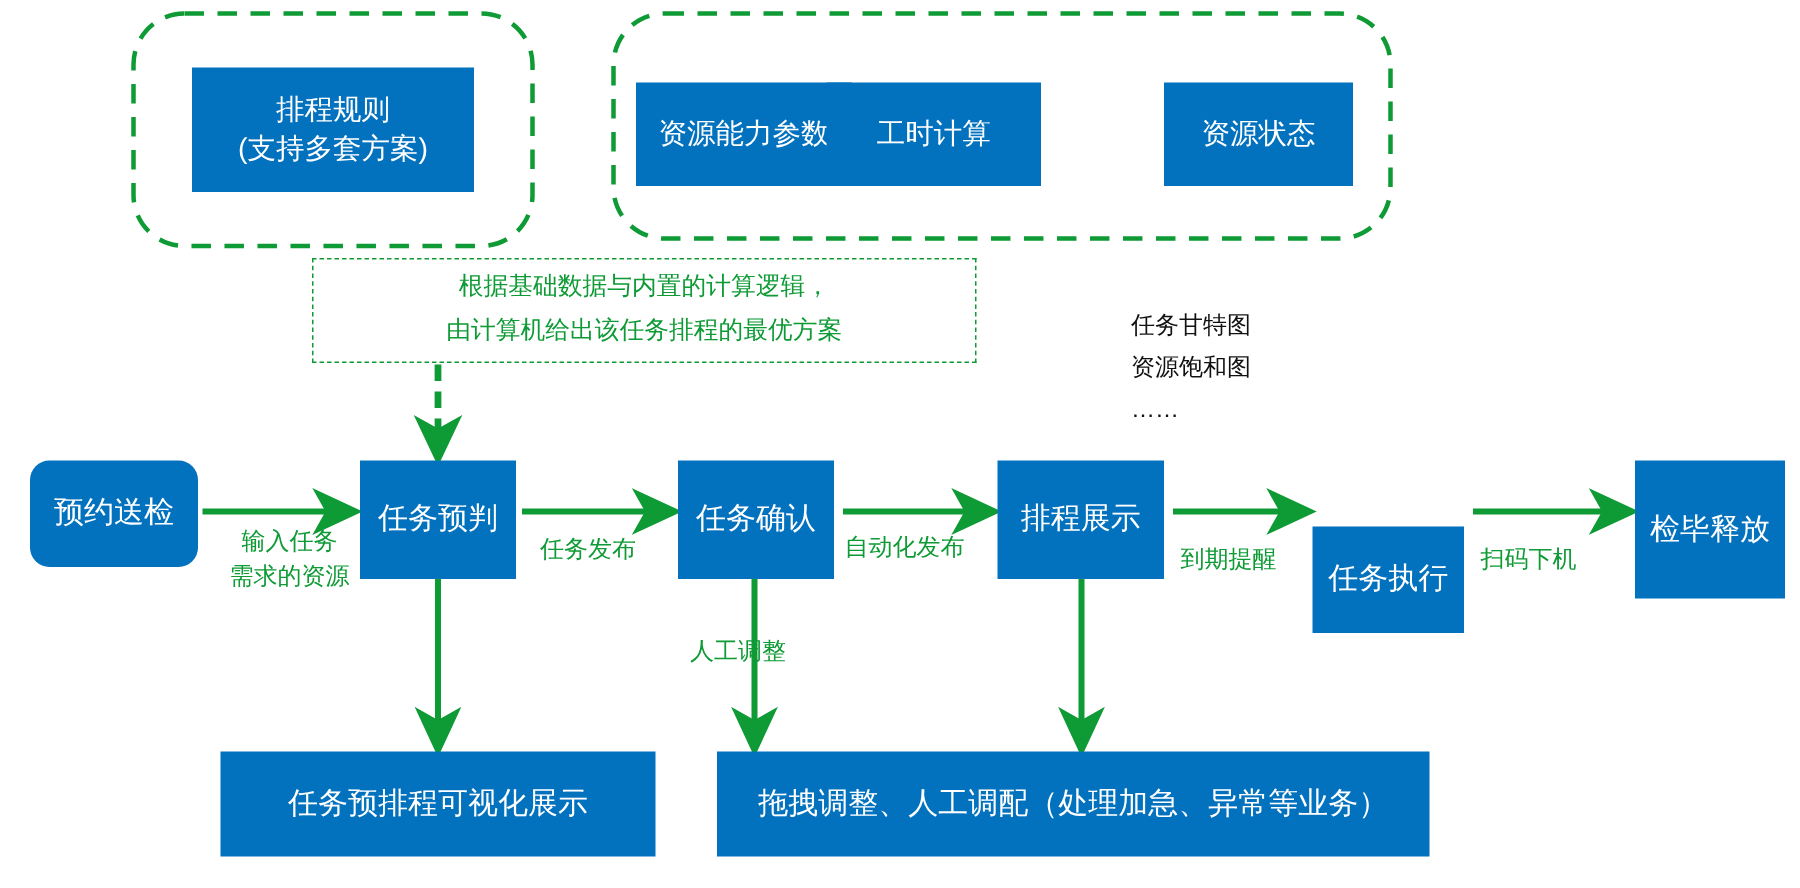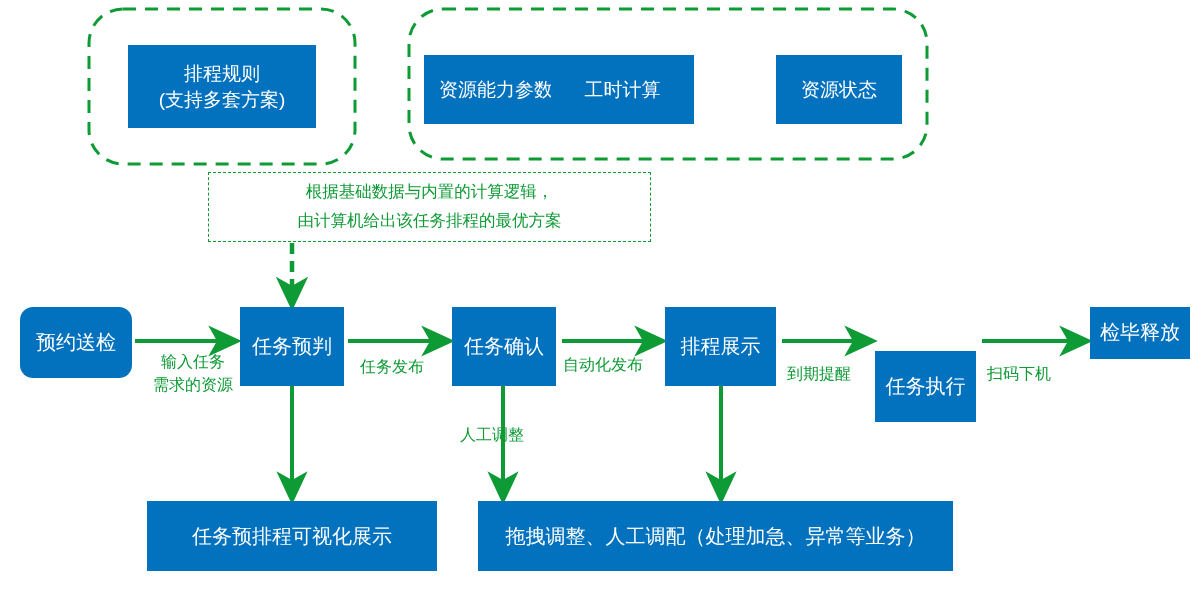--- a/index.html
+++ b/index.html
@@ -75,37 +75,42 @@
   </div>
   <div class="box src-box" style="left:776px;top:55px;width:126px;height:69px;">
     <span class="l1">资源状态</span>
   </div>
 
   <div class="annot" style="left:208px;top:172px;width:443px;height:70px;padding-top:4px;">
     <div>根据基础数据与内置的计算逻辑，</div>
     <div>由计算机给出该任务排程的最优方案</div>
   </div>
 
+  <div class="sidenote" style="left:754px;top:204px;">
+    <div>任务甘特图</div>
+    <div>资源饱和图</div>
+    <div>……</div>
+  </div>
 
   <div class="box flow-box" style="left:20px;top:307px;width:112px;height:71px;border-radius:13px;">
     <span>预约送检</span>
   </div>
   <div class="box flow-box" style="left:240px;top:307px;width:104px;height:79px;">
     <span>任务预判</span>
   </div>
   <div class="box flow-box" style="left:665px;top:307px;width:111px;height:79px;">
     <span>排程展示</span>
   </div>
   <div class="box flow-box" style="left:452px;top:307px;width:104px;height:79px;">
     <span>任务确认</span>
   </div>
   <div class="box flow-box" style="left:875px;top:307px;width:101px;height:71px;margin-top:44px;">
     <span>任务执行</span>
   </div>
-  <div class="box flow-box" style="left:1090px;top:307px;width:100px;height:52px;font-family:Liberation Mono, monospace;">
+  <div class="box flow-box" style="left:1090px;top:307px;width:100px;height:92px;">
     <span>检毕释放</span>
   </div>
 
   <div class="glabel two" style="left:138px;top:350px;">
     <div>输入任务</div>
     <div>需求的资源</div>
   </div>
   <div class="glabel" style="left:360px;top:355px;">任务发布</div>
   <div class="glabel" style="left:563px;top:355px;font-family:Liberation Mono, monospace;">自动化发布</div>
   <div class="glabel" style="left:787px;top:362px;">到期提醒</div>

